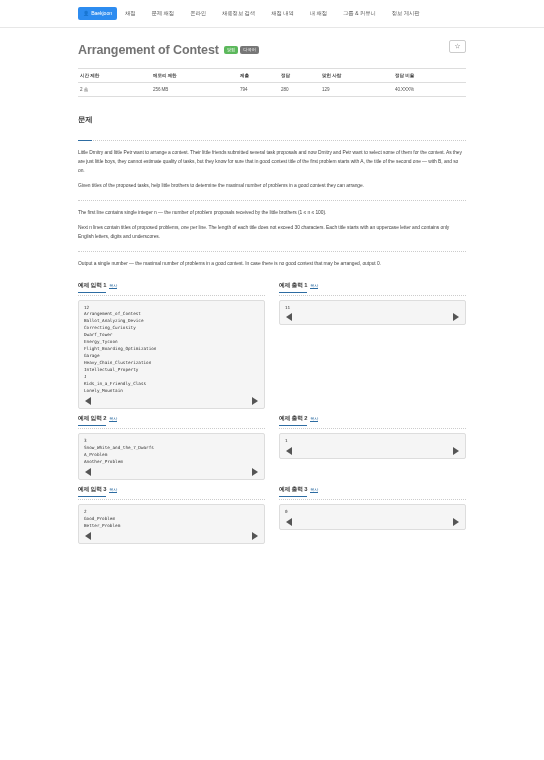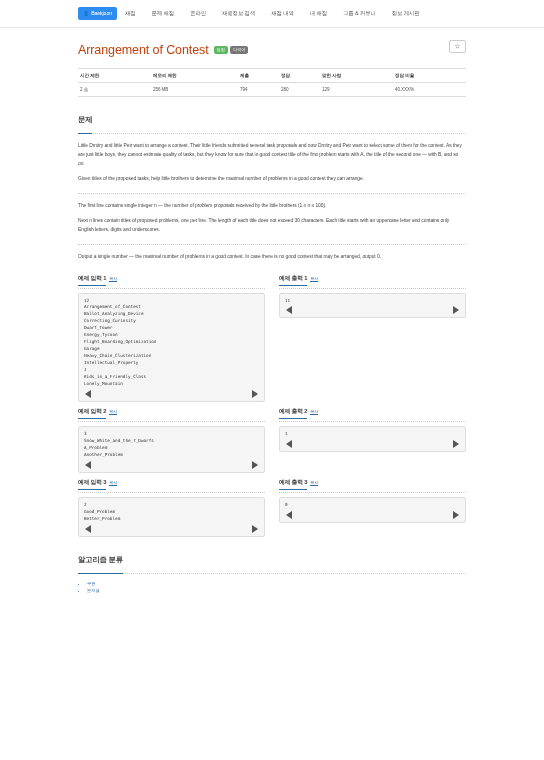--- a/index.html
+++ b/index.html
@@ -51,22 +51,22 @@
   
   .title-row {
     display: flex;
     align-items: center;
     margin-top: 14px;
     position: relative;
     min-height: 16px;
   }
   .problem-title {
     font-size: 12.5px;
-    color: #c2410c;
-    font-weight: 400;
+    color: #737373;
+    font-weight: 700;
     letter-spacing: -0.1px;
     white-space: nowrap;
   }
   .badges { display: flex; gap: 2px; margin-left: 5px; align-items: center; }
   .badge {
     font-size: 4.2px;
     color: #ffffff;
     padding: 2px 3px;
     border-radius: 2px;
     line-height: 1;
@@ -112,21 +112,21 @@
     letter-spacing: -0.1px;
   }
 
   
   .section { margin-top: 11px; }
   .section-head {
     font-size: 7.4px;
     font-weight: 700;
     color: #3a3a3a;
     letter-spacing: -0.2px;
-    padding-bottom: 8px;
+    padding-bottom: 15px;
     display: inline-block;
     border-bottom: 1.5px solid #2d6ca2;
   }
   .section-rule {
     border-top: 1px dotted #cccccc;
     margin-top: -1px;
   }
   .section-body {
     margin-top: 7px;
     font-size: 4.9px;
@@ -411,23 +411,15 @@
           <div class="scroll-row">
             <span class="arrow arrow-left"></span>
             <span class="arrow arrow-right"></span>
           </div>
         </div>
       </div>
     </div>
   </div>
 
 
-  <div class="section">
-    <div><span class="section-head">알고리즘 분류</span></div>
-    <div class="section-rule"></div>
-    <ul class="tag-list">
-      <li>구현</li>
-      <li>문자열</li>
-    </ul>
-  </div>
 
 
 </div>
 
 </body></html>

